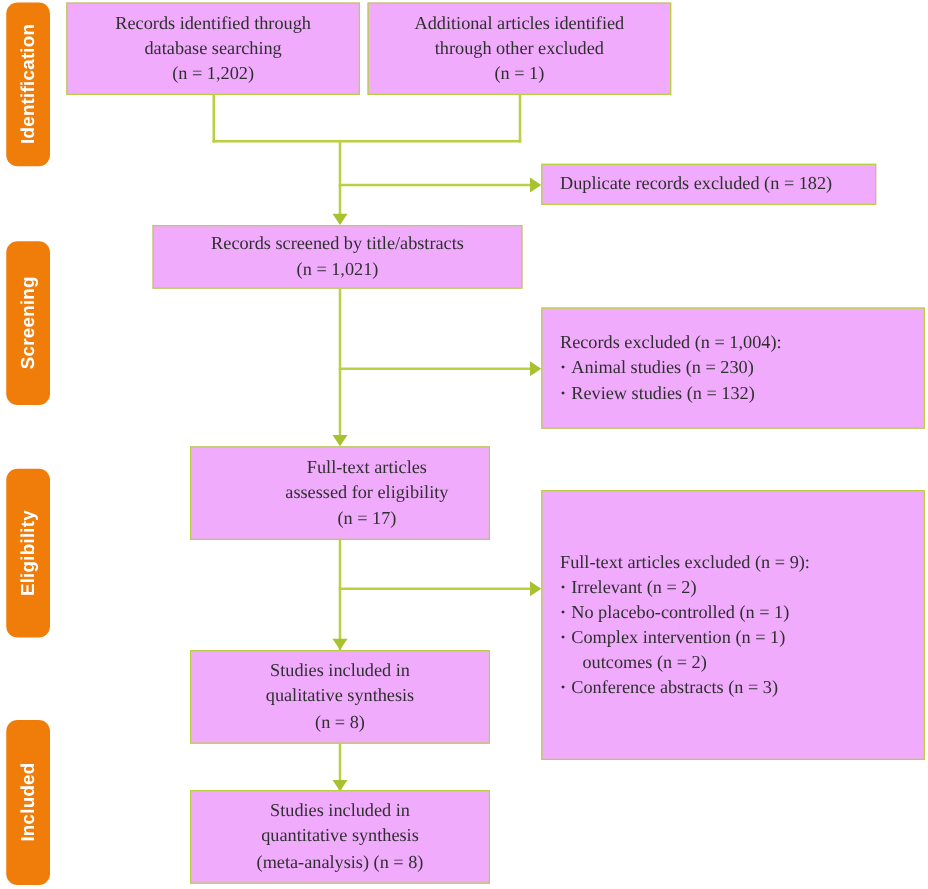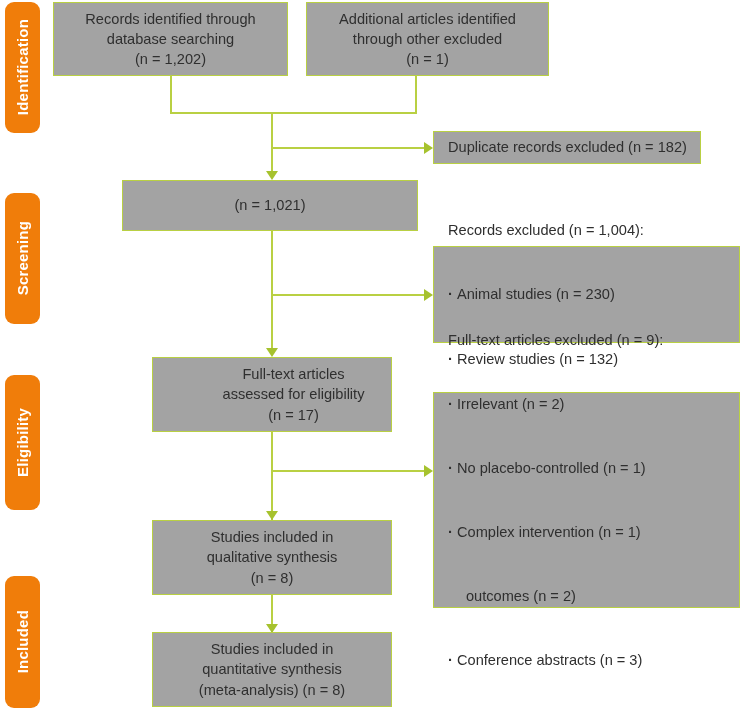--- a/index.html
+++ b/index.html
@@ -33,39 +33,39 @@
   }
   .stage-tab span {
     writing-mode: vertical-rl;
     transform: rotate(180deg);
     white-space: nowrap;
     line-height: 1;
   }
   
   .flow-box {
     position: absolute;
-    background: #a3a3a3;
+    background: #f0abfc;
     border: 1.5px solid #b9d043;
     box-sizing: border-box;
     color: #2f2f2f;
     font-size: 14.6px;
     line-height: 1.38;
     display: flex;
     flex-direction: column;
     justify-content: center;
+    font-family: Liberation Serif, serif;
   }
   .flow-box.centered {
     align-items: center;
     text-align: center;
   }
   .flow-box.listbox {
     align-items: flex-start;
     text-align: left;
     padding: 6px 10px 6px 14px;
-    gap: 44px;
   }
   .flow-box.inline-box {
     align-items: flex-start;
     justify-content: center;
     padding-left: 14px;
   }
   .box-line { display: block; white-space: nowrap; }
   .bullet-line { display: block; white-space: nowrap; }
   .bullet-line::before {
     content: "\00B7";
@@ -141,31 +141,32 @@
 
   <div class="conn conn-v" style="left:271px; top:595px; height:40px;"></div>
   <div class="arrow-down" style="left:266px; top:624px;"></div>
 
   <div class="flow-box centered" style="left:53px; top:2px; width:235px; height:74px;">
     <span class="box-line">Records identified through</span>
     <span class="box-line">database searching</span>
     <span class="box-line">(n = 1,202)</span>
   </div>
 
-  <div class="flow-box centered" style="left:306px; top:2px; width:243px; height:74px;">
+  <div class="flow-box centered" style="left:294px; top:2px; width:243px; height:74px;">
     <span class="box-line">Additional articles identified</span>
     <span class="box-line">through other excluded</span>
     <span class="box-line">(n = 1)</span>
   </div>
 
   <div class="flow-box inline-box" style="left:433px; top:131px; width:268px; height:33px;">
     <span class="box-line">Duplicate records excluded (n = 182)</span>
   </div>
 
   <div class="flow-box centered" style="left:122px; top:180px; width:296px; height:51px;">
+    <span class="box-line">Records screened by title/abstracts</span>
     <span class="box-line">(n = 1,021)</span>
   </div>
 
   <div class="flow-box listbox" style="left:433px; top:246px; width:307px; height:97px;">
     <span class="box-line">Records excluded (n = 1,004):</span>
     <span class="bullet-line">Animal studies  (n = 230)</span>
     <span class="bullet-line">Review studies  (n = 132)</span>
   </div>
 
   <div class="flow-box centered" style="left:152px; top:357px; width:240px; height:75px;padding-left:43px;">

